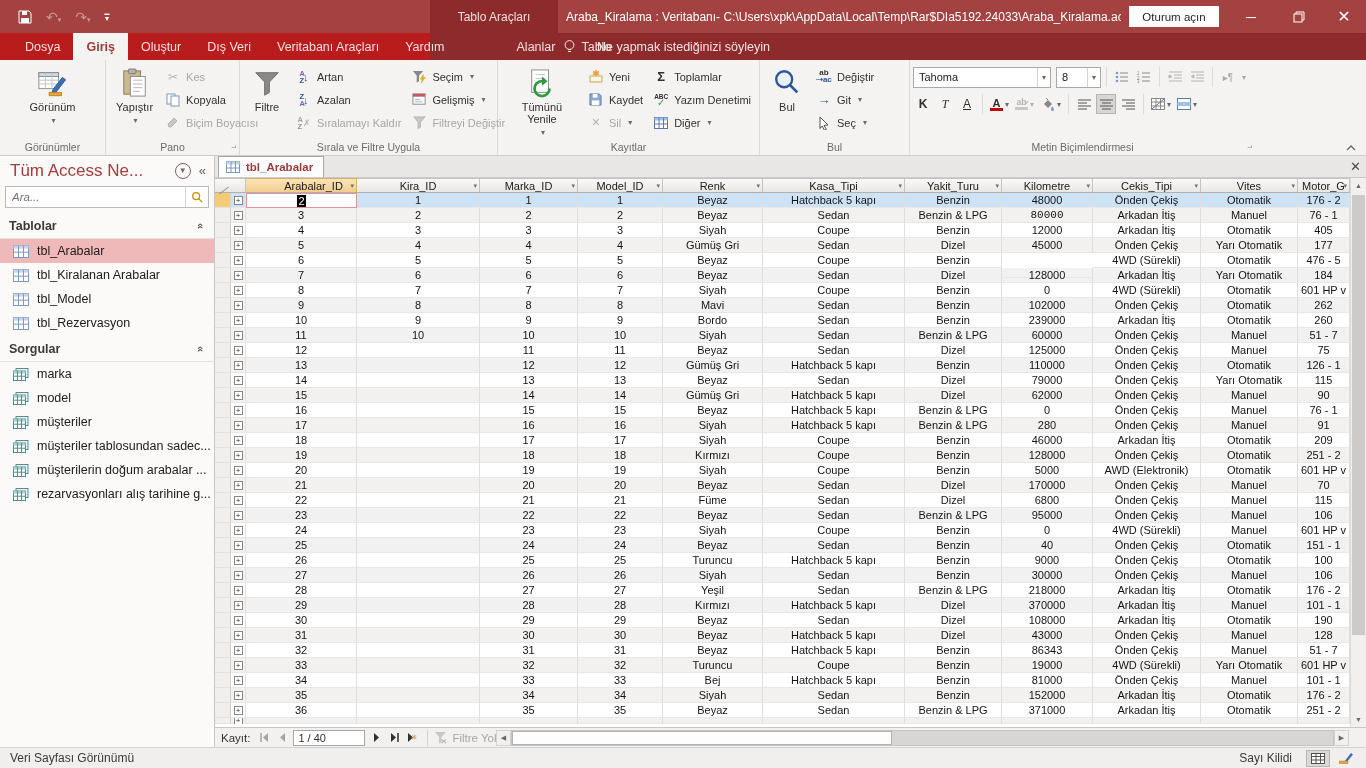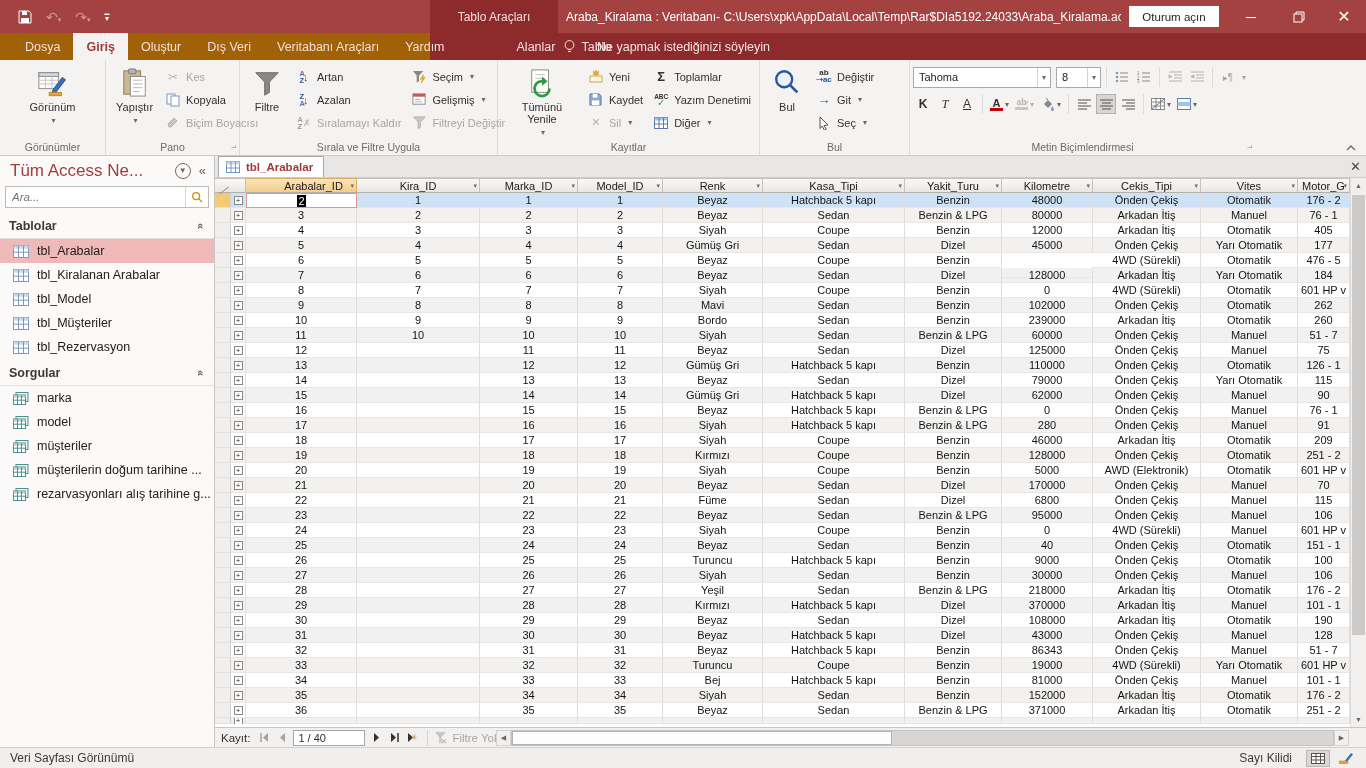--- a/index.html
+++ b/index.html
@@ -11,21 +11,21 @@
   .titlebar{height:33px;background:#A34240;position:relative;color:#fff}
   .qat{position:absolute;left:18px;top:0;height:33px;display:flex;align-items:center;gap:14px}
   .qat .g-dim{opacity:.45}
   .ctx-title{position:absolute;left:430px;width:128px;top:0;height:33px;background:#8D2B2C;display:flex;align-items:center;justify-content:center;font-size:12px;color:#F2DCDC}
   .wintitle{position:absolute;left:566px;top:0;height:33px;display:flex;align-items:center;font-size:12px;white-space:nowrap;max-width:555px;overflow:hidden}
   .signin{position:absolute;left:1129px;top:6px;width:90px;height:21px;background:#fff;color:#262626;border:none;font-size:11.5px;font-family:inherit;display:flex;align-items:center;justify-content:center;cursor:pointer}
   .winbtn{position:absolute;top:0;width:46px;height:33px;display:flex;align-items:center;justify-content:center;font-size:14px}
   .winbtn.min{left:1228px}.winbtn.res{left:1276px}.winbtn.cls{left:1322px;width:44px;font-size:16px}
 
   
-  .tabrow{height:27px;background:#a16207;position:relative;display:flex;align-items:stretch}
+  .tabrow{height:27px;background:#b91c1c;position:relative;display:flex;align-items:stretch}
   .tabrow .darkzone{position:absolute;left:430px;right:0;top:0;bottom:0;background:#8D2B2C}
   .rtab{position:relative;display:flex;align-items:center;padding:0 13px;color:#F3DEDE;font-size:12.5px;cursor:pointer}
   .rtab.active{background:#F4F3F2;color:#9E3B39;font-weight:700}
   .rtab.first{margin-left:12px}
   .ctxtabs{position:relative;display:flex;margin-left:46px}
   .tellme{position:absolute;left:563px;top:0;height:27px;display:flex;align-items:center;gap:21px;color:#F5E3E3;font-size:12.5px}
 
   
   .ribbon{height:96px;background:#F4F3F2;border-bottom:1px solid #CFCDCB;display:flex;position:relative}
   .grp{position:relative;border-right:1px solid #DDDBD9;padding:3px 3px 15px 3px;display:flex;align-items:flex-start}
@@ -578,30 +578,20 @@
           <span>tbl_Model</span>
         </div>
         <div class="navitem">
           <span>
             <svg width="16" height="13" viewBox="0 0 16 13">
               <rect x="0.5" y="0.5" width="15" height="12" fill="#fff" stroke="#7A98C4"></rect>
               <rect x="0.5" y="0.5" width="15" height="3.2" fill="#C7D7EA"></rect>
               <path d="M0.5 7.2h15M5.5 0.5v12M10.5 0.5v12" stroke="#7A98C4"></path>
             </svg>
           </span>
-          <span>tbl_Müşteriler</span>
-        </div>
-        <div class="navitem">
-          <span>
-            <svg width="16" height="13" viewBox="0 0 16 13">
-              <rect x="0.5" y="0.5" width="15" height="12" fill="#fff" stroke="#7A98C4"></rect>
-              <rect x="0.5" y="0.5" width="15" height="3.2" fill="#C7D7EA"></rect>
-              <path d="M0.5 7.2h15M5.5 0.5v12M10.5 0.5v12" stroke="#7A98C4"></path>
-            </svg>
-          </span>
           <span>tbl_Rezervasyon</span>
         </div>
       </div>
     <div class="navsec">
         <span>Sorgular</span>
         <span class="chevs">«</span>
       </div>
     <div id="nav-queries">
         <div class="navitem">
           <span>
@@ -638,21 +628,32 @@
         </div>
         <div class="navitem">
           <span>
             <svg width="16" height="13" viewBox="0 0 16 13">
               <rect x="3" y="0.5" width="12" height="9" fill="#EAF4F4" stroke="#4D8F8F"></rect>
               <rect x="0.5" y="3" width="12" height="9.5" fill="#fff" stroke="#4D8F8F"></rect>
               <rect x="0.5" y="3" width="12" height="2.6" fill="#A9CFCF"></rect>
               <path d="M0.5 8.2h12M4.5 3v9.5M8.5 3v9.5" stroke="#4D8F8F"></path>
             </svg>
           </span>
-          <span>müşterilerin doğum tarihine ...</span>
+          <span>müşteriler tablosundan sadec...</span>
+        </div>
+        <div class="navitem">
+          <span>
+            <svg width="16" height="13" viewBox="0 0 16 13">
+              <rect x="3" y="0.5" width="12" height="9" fill="#EAF4F4" stroke="#4D8F8F"></rect>
+              <rect x="0.5" y="3" width="12" height="9.5" fill="#fff" stroke="#4D8F8F"></rect>
+              <rect x="0.5" y="3" width="12" height="2.6" fill="#A9CFCF"></rect>
+              <path d="M0.5 8.2h12M4.5 3v9.5M8.5 3v9.5" stroke="#4D8F8F"></path>
+            </svg>
+          </span>
+          <span>müşterilerin doğum arabalar ...</span>
         </div>
         <div class="navitem">
           <span>
             <svg width="16" height="13" viewBox="0 0 16 13">
               <rect x="3" y="0.5" width="12" height="9" fill="#EAF4F4" stroke="#4D8F8F"></rect>
               <rect x="0.5" y="3" width="12" height="9.5" fill="#fff" stroke="#4D8F8F"></rect>
               <rect x="0.5" y="3" width="12" height="2.6" fill="#A9CFCF"></rect>
               <path d="M0.5 8.2h12M4.5 3v9.5M8.5 3v9.5" stroke="#4D8F8F"></path>
             </svg>
           </span>
@@ -750,21 +751,21 @@
               <div class="plusc">
                 <div class="plusbox">+</div>
               </div>
               <div class="cell" style="width: 111px; flex: 0 0 111px;">3</div>
               <div class="cell" style="width: 123px; flex: 0 0 123px;">2</div>
               <div class="cell" style="width: 98px; flex: 0 0 98px;">2</div>
               <div class="cell" style="width: 85px; flex: 0 0 85px;">2</div>
               <div class="cell" style="width: 100px; flex: 0 0 100px;">Beyaz</div>
               <div class="cell" style="width: 142px; flex: 0 0 142px;">Sedan</div>
               <div class="cell" style="width: 97px; flex: 0 0 97px;">Benzin &amp; LPG</div>
-              <div class="cell" style="width: 91px; flex: 0 0 91px;">80000</div>
+              <div class="cell" style="width: 91px; flex: 0 0 91px; font-family: Liberation Mono, monospace;">80000</div>
               <div class="cell" style="width: 108px; flex: 0 0 108px;">Arkadan İtiş</div>
               <div class="cell" style="width: 97px; flex: 0 0 97px;">Manuel</div>
               <div class="cell" style="width: 52px; flex: 0 0 52px;">76 - 1</div>
             </div>
             <div class="r">
               <div class="rowsel"></div>
               <div class="plusc">
                 <div class="plusbox">+</div>
               </div>
               <div class="cell" style="width: 111px; flex: 0 0 111px;">4</div>

